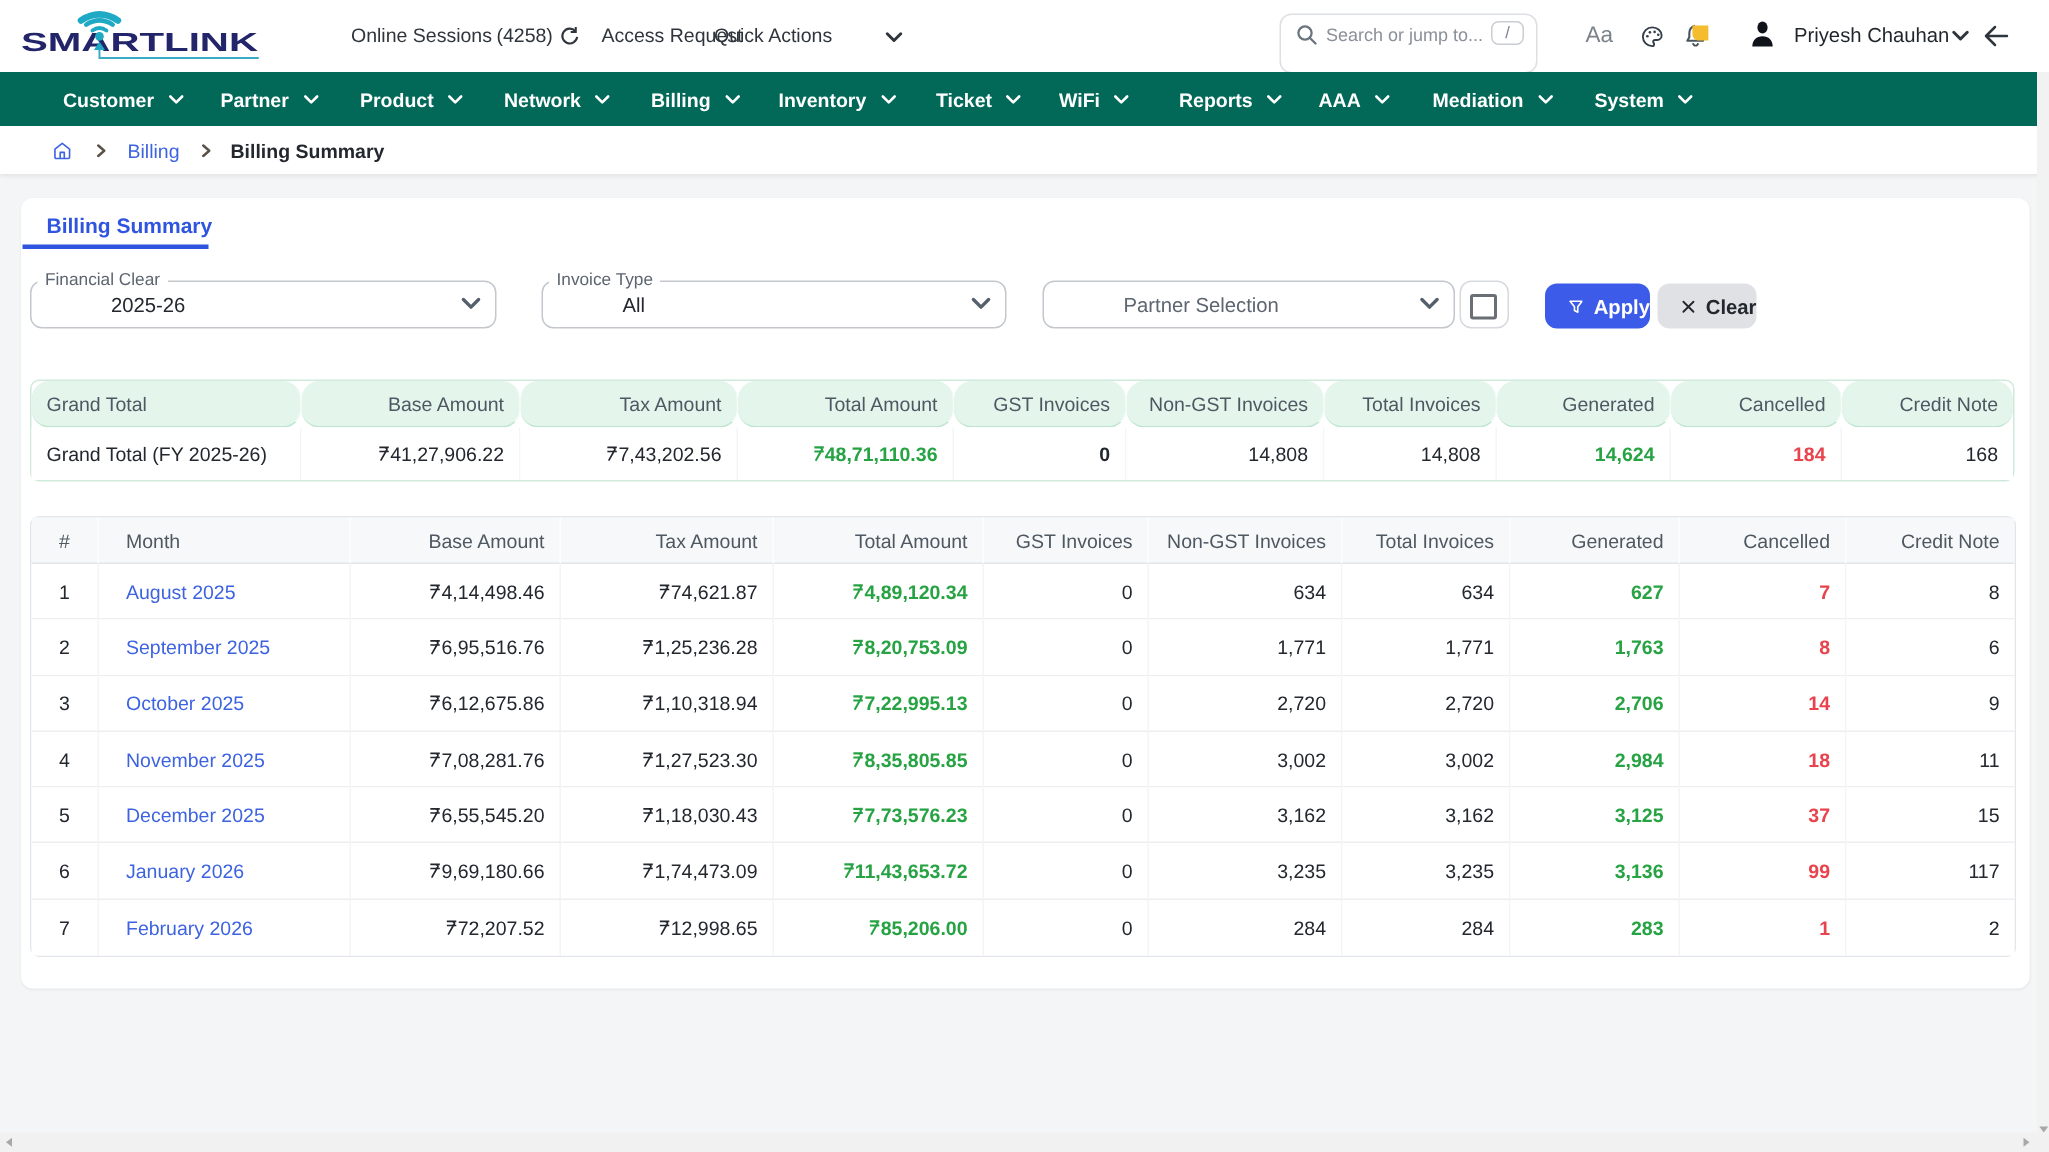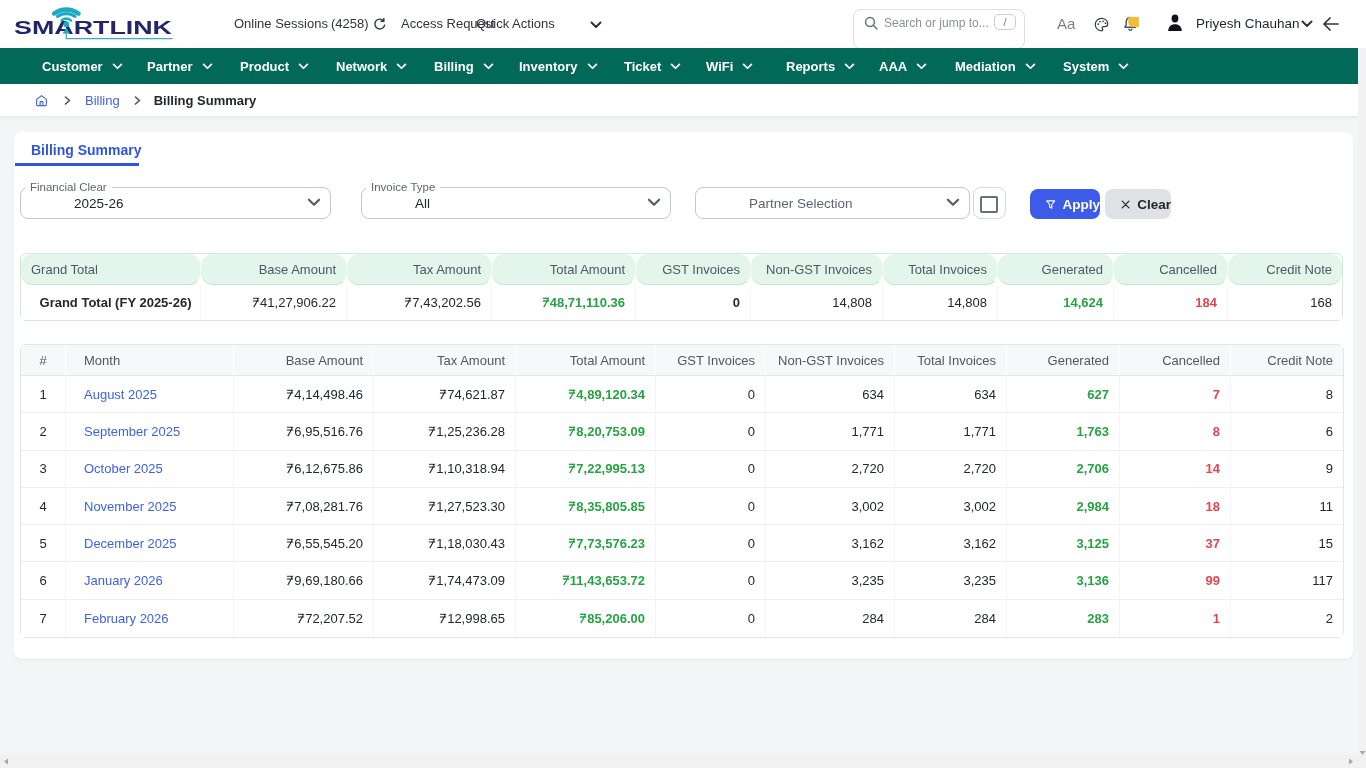--- a/index.html
+++ b/index.html
@@ -256,21 +256,21 @@
           <th class="num">Tax Amount</th>
           <th class="num">Total Amount</th>
       <th class="num">GST Invoices</th>
           <th class="num">Non-GST Invoices</th>
           <th class="num">Total Invoices</th>
       <th class="num">Generated</th>
           <th class="num">Cancelled</th>
           <th class="num">Credit Note</th>
     </tr>
     <tr>
-      <td style="padding-left:10px; font-weight:700;text-align:center;">Grand Total (FY 2025-26)</td>
+      <td style="padding-left:10px; font-weight:400;">Grand Total (FY 2025-26)</td>
       <td class="num"><svg width="8" height="11" viewBox="0 0 9 12" style="vertical-align:-1px">
               <use href="#rupee"></use>
             </svg>41,27,906.22</td>
       <td class="num"><svg width="8" height="11" viewBox="0 0 9 12" style="vertical-align:-1px">
               <use href="#rupee"></use>
             </svg>7,43,202.56</td>
       <td class="num green"><svg width="8" height="11" viewBox="0 0 9 12" style="vertical-align:-1px">
               <use href="#rupeeb"></use>
             </svg>48,71,110.36</td>
       <td class="num" style="font-weight:700;">0</td>

